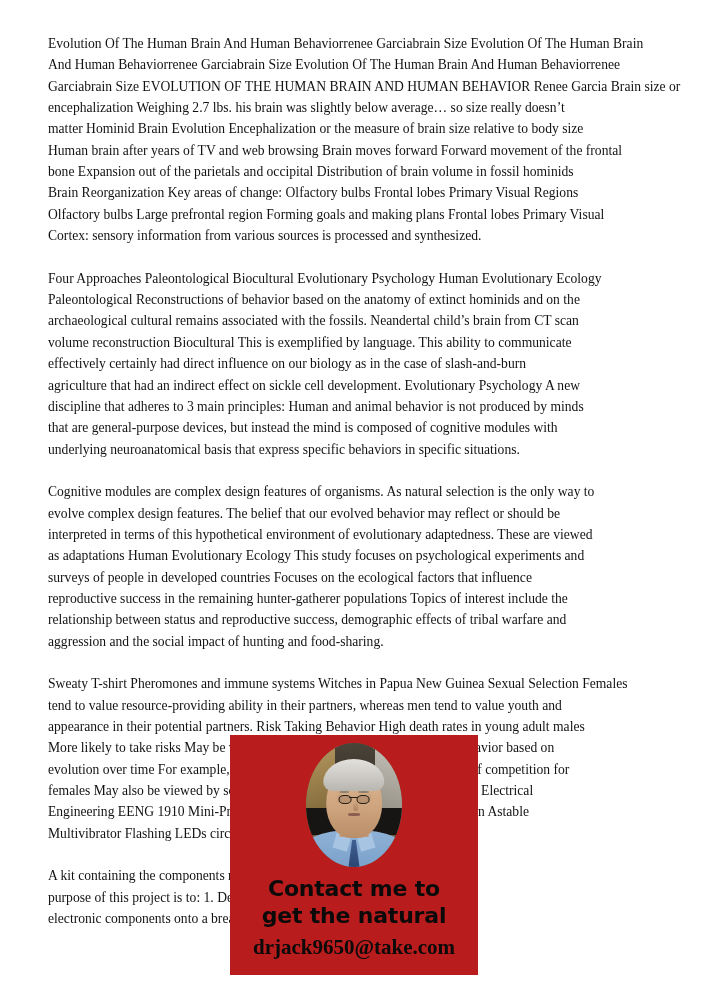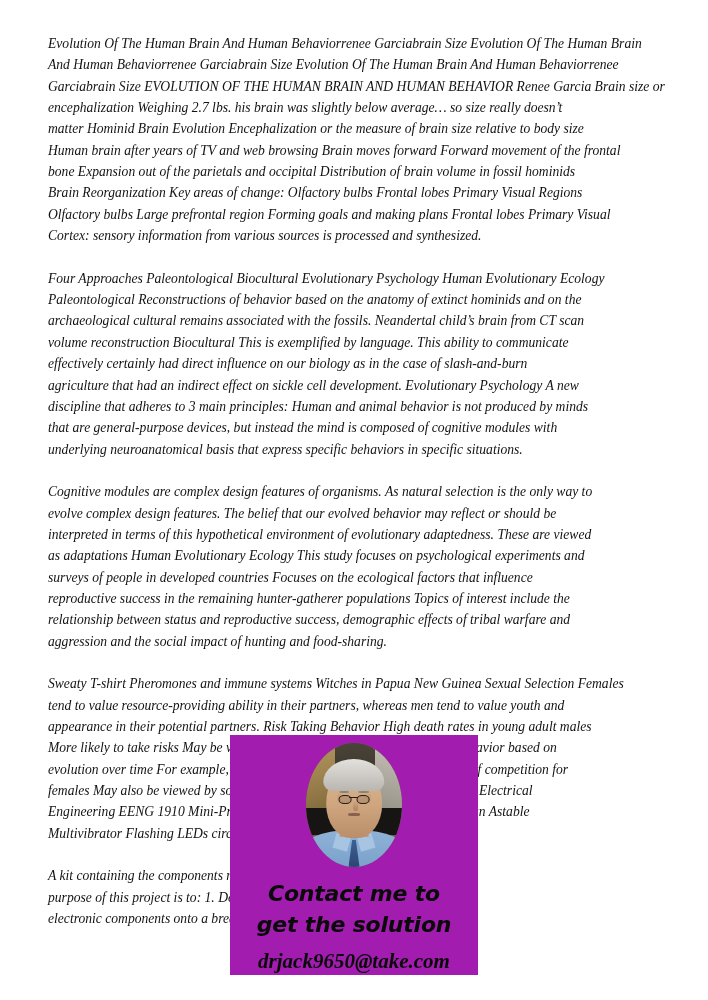--- a/index.html
+++ b/index.html
@@ -16,21 +16,20 @@
   }
 
   #page {
     position: absolute;
     left: 0;
     top: 0;
     width: 708px;
     height: 1000px;
     background: #ffffff;
     overflow: hidden;
-    font-style: italic;
   }
 
   #doc-body {
     position: absolute;
     left: 48px;
     top: 33px;
     width: 700px;
     font-size: 13.6px;
     line-height: 21.35px;
     color: #121212;
@@ -238,21 +237,21 @@
         <span class="line">Engineering EENG 1910 Mini-Project 1 In this mini-project, you are to build an Astable</span>
         <span class="line">Multivibrator Flashing LEDs circuit on a breadboard.</span>
       </div>
       <div class="para">
         <span class="line">A kit containing the components needed for this project will be provided. The</span>
         <span class="line">purpose of this project is to: 1. Develop hands-on skills 2. Learn how to solder</span>
         <span class="line">electronic components onto a breadboard</span>
       </div>
     </div>
 
-  <div id="promo-overlay" style="background: #a21caf; justify-content: space-between;">
+  <div id="promo-overlay" style="background: #b91c1c;">
 
     <div id="promo-photo">
       <div class="ph-wall-l"></div>
       <div class="ph-wall-r"></div>
       <div class="ph-wall-c"></div>
       <div class="ph-dark-bottom"></div>
       <div class="ph-shirt"></div>
       <div class="ph-tie"></div>
       <div class="ph-collar-l"></div>
       <div class="ph-collar-r"></div>
@@ -267,17 +266,17 @@
           <div class="ph-lens r"></div>
         </div>
         <div class="ph-bridge"></div>
         <div class="ph-nose"></div>
         <div class="ph-mouth"></div>
       </div>
       <div class="ph-hair"></div>
     </div>
 
     <div id="promo-line1">Contact me to</div>
-    <div id="promo-line2">get the solution</div>
+    <div id="promo-line2">get the natural</div>
     <div id="promo-email">drjack9650@take.com</div>
   </div>
 
 </div>
 
 </body></html>

